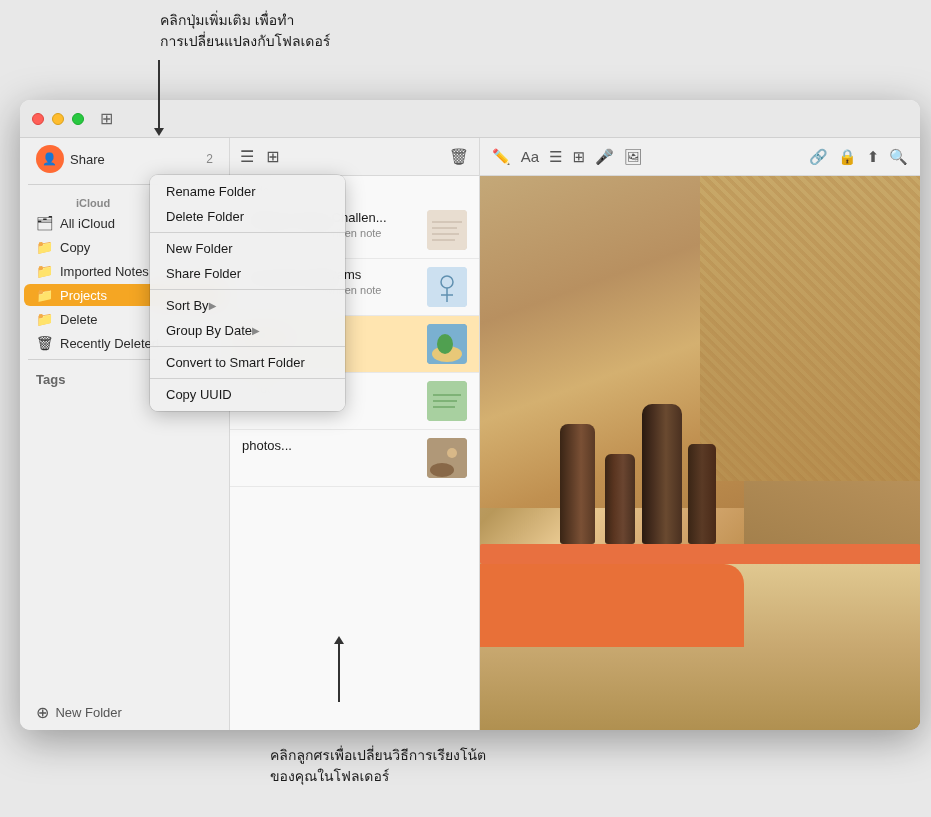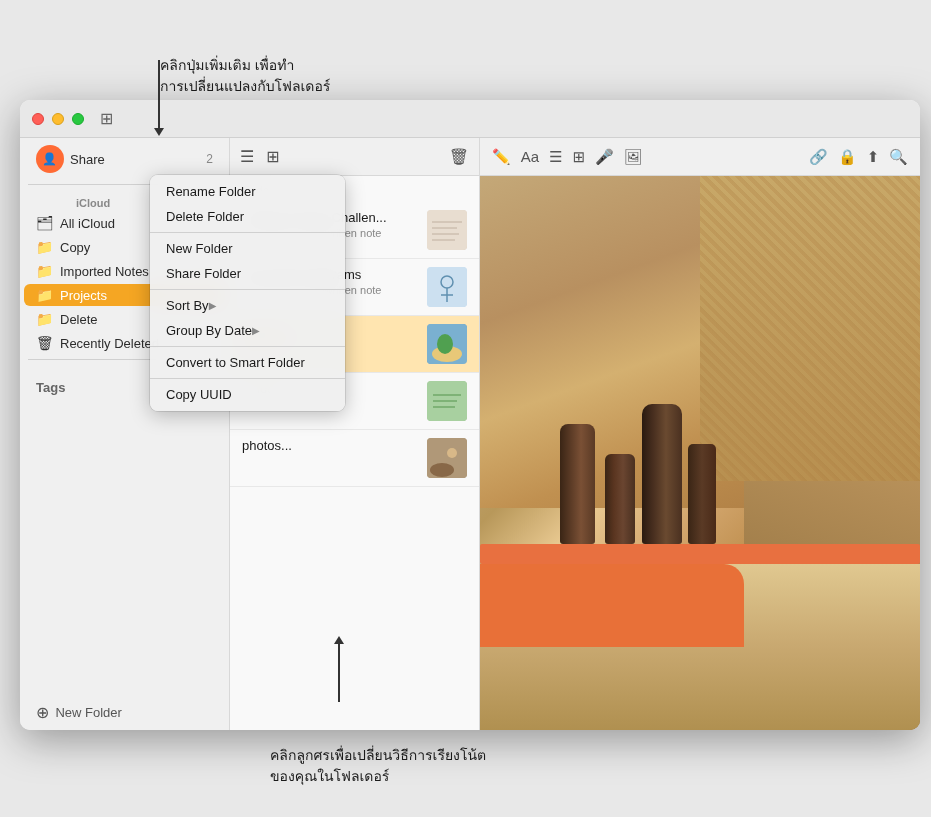--- a/index.html
+++ b/index.html
@@ -14,21 +14,20 @@
 
     
     .annotation-top {
       position: absolute;
       top: 10px;
       left: 160px;
       font-size: 14px;
       color: #1a1a1a;
       line-height: 1.5;
       z-index: 100;
-      margin-top: 45px;
     }
 
     
     .annotation-bottom {
       position: absolute;
       bottom: 30px;
       left: 270px;
       font-size: 14px;
       color: #1a1a1a;
       line-height: 1.5;
@@ -216,21 +215,20 @@
       height: 1px;
       background: #d0d0d0;
       margin: 4px 8px;
     }
 
     .tags-label {
       font-size: 13px;
       font-weight: 600;
       color: #666;
       padding: 8px 16px 4px;
-      margin-top: 8px;
     }
 
     .new-folder-btn {
       display: flex;
       align-items: center;
       gap: 6px;
       padding: 8px 16px;
       font-size: 13px;
       color: #555;
       cursor: pointer;

